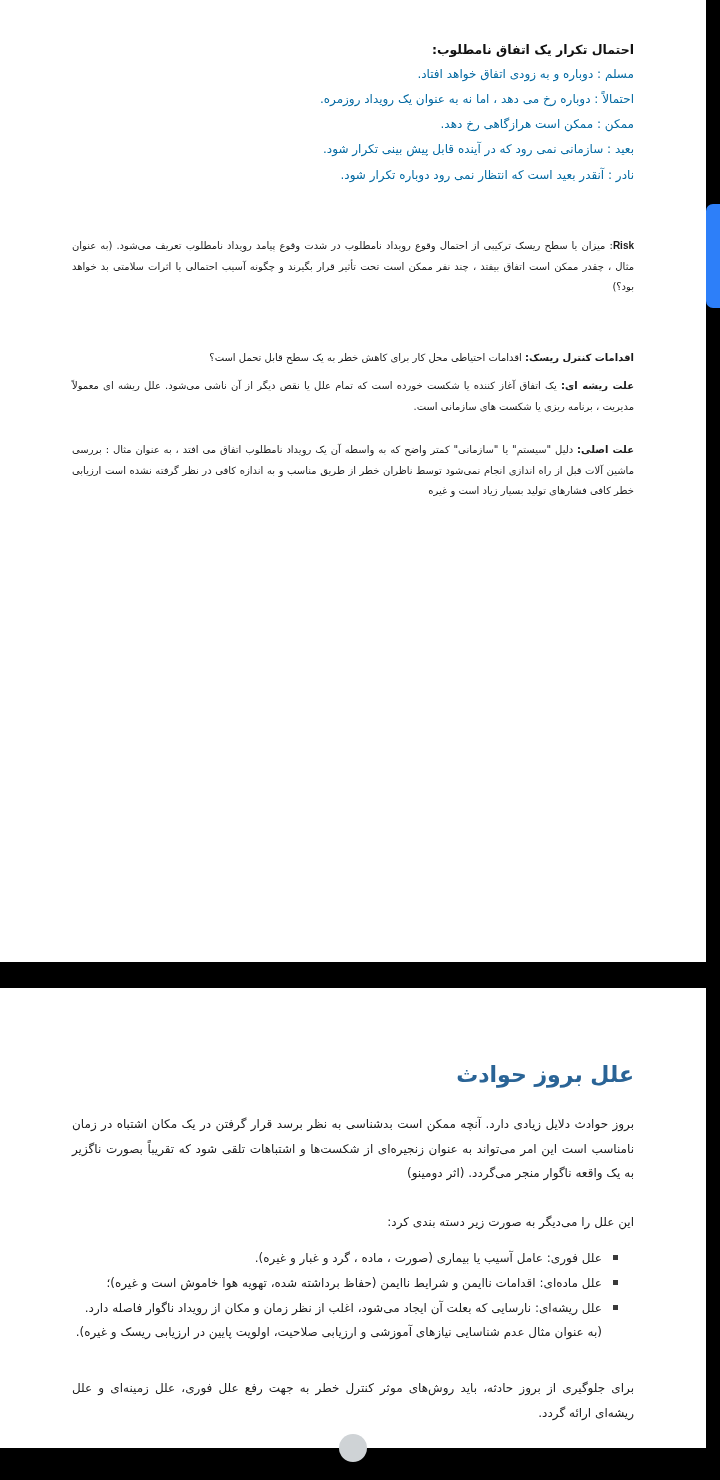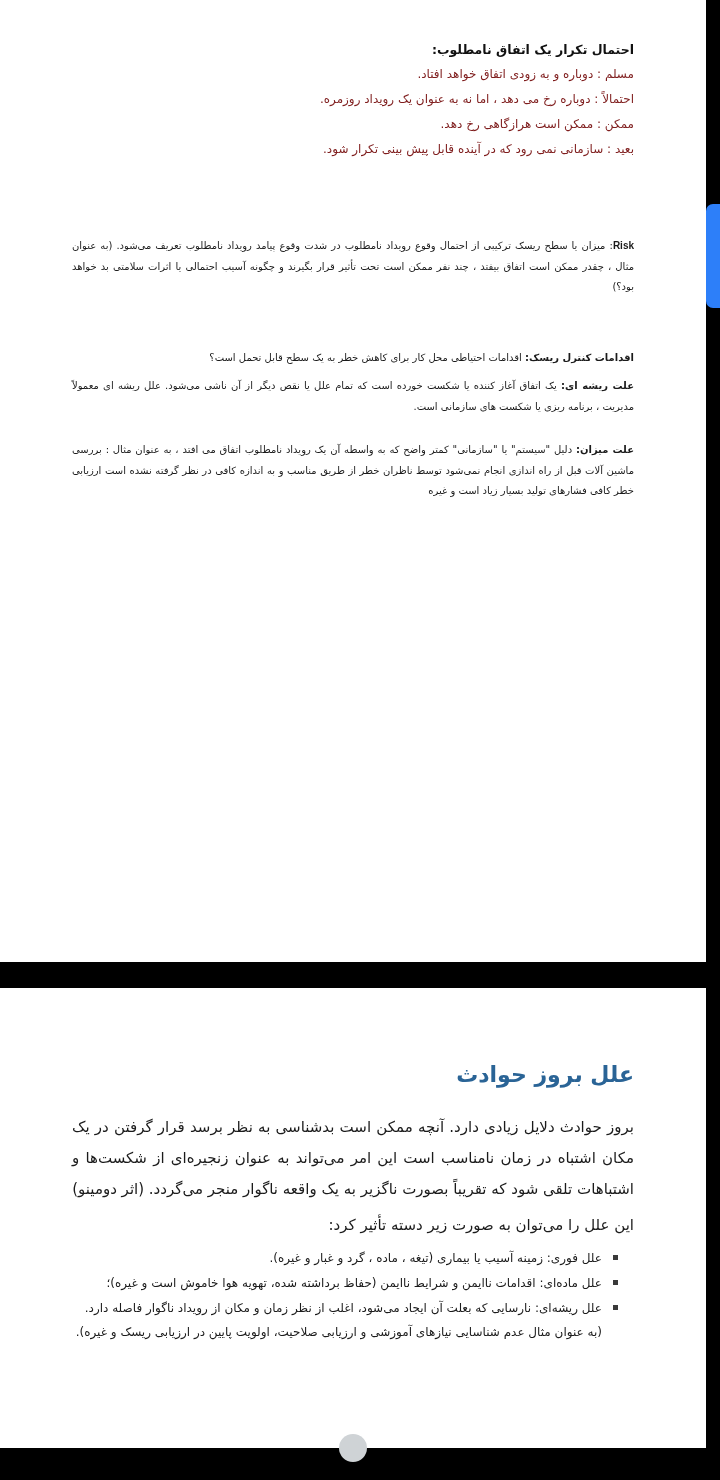--- a/index.html
+++ b/index.html
@@ -64,21 +64,21 @@
     font-weight: bold;
     font-size: 12.5px;
     line-height: 1.9;
     text-align: right;
     color: #111;
   }
   .def-line {
     font-size: 12px;
     line-height: 2.1;
     text-align: right;
-    color: #7f1d1d;
+    color: #0369a1;
   }
 
   
   .para {
     position: absolute;
     right: 72px;
     left: 72px;
     font-size: 10px;
     line-height: 2.05;
     text-align: justify;
@@ -115,21 +115,21 @@
     font-size: 22px;
     font-weight: bold;
     color: #2a6496;
     text-align: right;
     letter-spacing: 0;
   }
   .p2-para {
     position: absolute;
     right: 72px;
     left: 72px;
-    font-size: 15px;
+    font-size: 12px;
     line-height: 2.05;
     text-align: justify;
     text-align-last: right;
     color: #1b1b1b;
   }
   .p2-p1 { top: 124px; }
   .p2-p2 { top: 222px; }
   .p2-p3 { top: 388px; }
 
   .bullets {
@@ -192,62 +192,66 @@
       </div>
       <div class="def-line">
         <span>احتمالاً : دوباره رخ می دهد ، اما نه به عنوان یک رویداد روزمره.</span>
       </div>
       <div class="def-line">
         <span>ممکن : ممکن است هرازگاهی رخ دهد.</span>
       </div>
       <div class="def-line">
         <span>بعید : سازمانی نمی رود که در آینده قابل پیش بینی تکرار شود.</span>
       </div>
+      <div class="def-line">
+        <span>نادر : آنقدر بعید است که انتظار نمی رود دوباره تکرار شود.</span>
+      </div>
     </div>
 
     <div class="para p-risk">
       <span class="lat">Risk</span><span>: میزان یا سطح ریسک ترکیبی از احتمال وقوع رویداد نامطلوب در شدت وقوع پیامد رویداد نامطلوب تعریف می‌شود. (به عنوان مثال ، چقدر ممکن است اتفاق بیفتد ، چند نفر ممکن است تحت تأثیر قرار بگیرند و چگونه آسیب احتمالی یا اثرات سلامتی بد خواهد بود؟)</span>
     </div>
 
     <div class="para p-root">
       <b>علت ریشه ای:</b><span> یک اتفاق آغاز کننده یا شکست خورده است که تمام علل یا نقص دیگر از آن ناشی می‌شود. علل ریشه ای معمولاً مدیریت ، برنامه ریزی یا شکست های سازمانی است.</span>
     </div>
 
     <div class="para p-control">
       <b>اقدامات کنترل ریسک:</b><span> اقدامات احتیاطی محل کار برای کاهش خطر به یک سطح قابل تحمل است؟</span>
     </div>
 
     <div class="para p-main">
-      <b>علت میزان:</b><span> دلیل "سیستم" یا "سازمانی" کمتر واضح که به واسطه آن یک رویداد نامطلوب اتفاق می افتد ، به عنوان مثال : بررسی ماشین آلات قبل از راه اندازی انجام نمی‌شود توسط ناظران خطر از طریق مناسب و به اندازه کافی در نظر گرفته نشده است ارزیابی خطر کافی فشارهای تولید بسیار زیاد است و غیره</span>
+      <b>علت اصلی:</b><span> دلیل "سیستم" یا "سازمانی" کمتر واضح که به واسطه آن یک رویداد نامطلوب اتفاق می افتد ، به عنوان مثال : بررسی ماشین آلات قبل از راه اندازی انجام نمی‌شود توسط ناظران خطر از طریق مناسب و به اندازه کافی در نظر گرفته نشده است ارزیابی خطر کافی فشارهای تولید بسیار زیاد است و غیره</span>
     </div>
   </div>
 
   <div class="scroll-pill"></div>
 
   <div class="doc-page page-two content">
 
     <div class="p2-title">علل بروز حوادث</div>
 
     <div class="p2-para p2-p1">بروز حوادث دلایل زیادی دارد. آنچه ممکن است بدشناسی به نظر برسد قرار گرفتن در یک مکان اشتباه در زمان نامناسب است این امر می‌تواند به عنوان زنجیره‌ای از شکست‌ها و اشتباهات تلقی شود که تقریباً بصورت ناگزیر به یک واقعه ناگوار منجر می‌گردد. (اثر دومینو)</div>
 
-    <div class="p2-para p2-p2">این علل را می‌توان به صورت زیر دسته تأثیر کرد:</div>
+    <div class="p2-para p2-p2">این علل را می‌دیگر به صورت زیر دسته بندی کرد:</div>
 
     <ul class="bullets">
       <li>
         <span class="marker"></span>
-        <span>علل فوری: زمینه آسیب یا بیماری (تیغه ، ماده ، گرد و غبار و غیره).</span>
+        <span>علل فوری: عامل آسیب یا بیماری (صورت ، ماده ، گرد و غبار و غیره).</span>
       </li>
       <li>
         <span class="marker"></span>
         <span>علل ماده‌ای: اقدامات ناایمن و شرایط ناایمن (حفاظ برداشته شده، تهویه هوا خاموش است و غیره)؛</span>
       </li>
       <li>
         <span class="marker"></span>
         <span>علل ریشه‌ای: نارسایی که بعلت آن ایجاد می‌شود، اغلب از نظر زمان و مکان از رویداد ناگوار فاصله دارد.</span>
         <span class="sub">(به عنوان مثال عدم شناسایی نیازهای آموزشی و ارزیابی صلاحیت، اولویت پایین در ارزیابی ریسک و غیره).</span>
       </li>
     </ul>
 
+    <div class="p2-para p2-p3">برای جلوگیری از بروز حادثه، باید روش‌های موثر کنترل خطر به جهت رفع علل فوری، علل زمینه‌ای و علل ریشه‌ای ارائه گردد.</div>
 
     <div class="bottom-blob"></div>
   </div>
 
 </div>
 
 </body></html>

